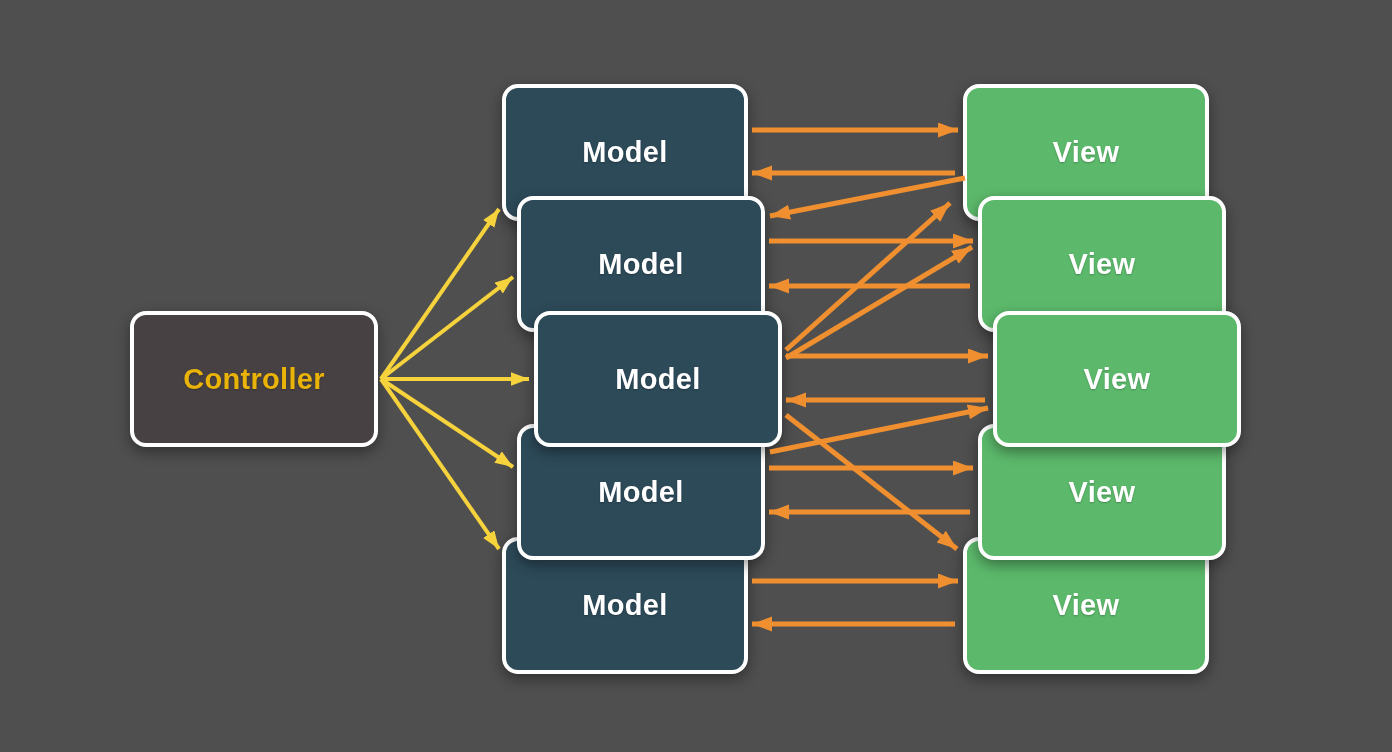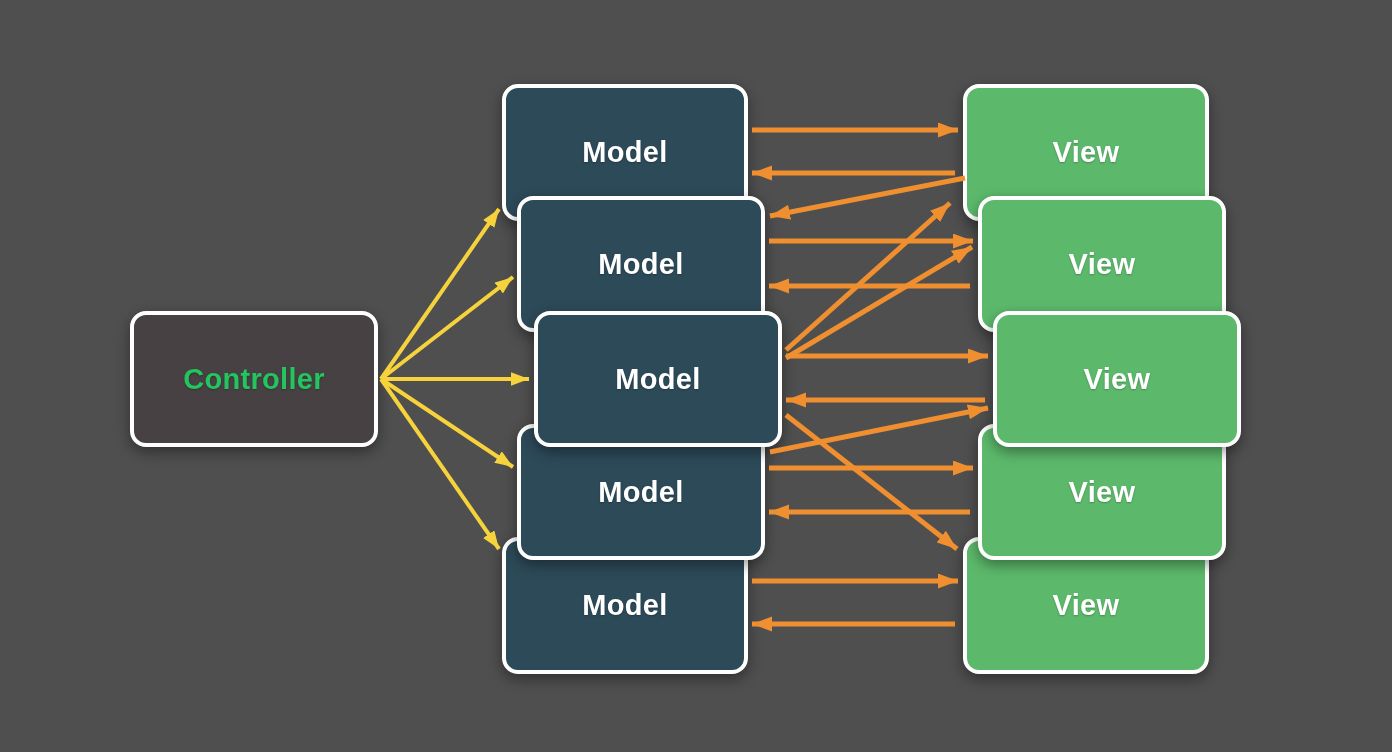--- a/index.html
+++ b/index.html
@@ -75,21 +75,21 @@
         <line x1="770" y1="452" x2="988" y2="408" stroke="#ef8f2f" stroke-width="5" marker-end="url(#arrowhead-orange)"></line>
         <line x1="786" y1="415" x2="957" y2="549" stroke="#ef8f2f" stroke-width="5" marker-end="url(#arrowhead-orange)"></line>
         <line x1="769" y1="468" x2="973" y2="468" stroke="#ef8f2f" stroke-width="5" marker-end="url(#arrowhead-orange)"></line>
         <line x1="970" y1="512" x2="769" y2="512" stroke="#ef8f2f" stroke-width="5" marker-end="url(#arrowhead-orange)"></line>
         <line x1="752" y1="581" x2="958" y2="581" stroke="#ef8f2f" stroke-width="5" marker-end="url(#arrowhead-orange)"></line>
         <line x1="955" y1="624" x2="752" y2="624" stroke="#ef8f2f" stroke-width="5" marker-end="url(#arrowhead-orange)"></line>
       </g>
   </svg>
 
   <div class="node" style="left: 130px; top: 311px; width: 248px; height: 136px; z-index: 10; background: rgb(71, 65, 68); border-color: rgb(255, 255, 255);">
-    <span class="label" style="color: #22c55e;">Controller</span>
+    <span class="label" style="color: #eab308;">Controller</span>
   </div>
 
   <div class="node" style="left: 502px; top: 84px; width: 246px; height: 137px; z-index: 3; background: rgb(45, 74, 89); border-color: rgb(255, 255, 255);">
     <span class="label" style="color: rgb(255, 255, 255);">Model</span>
   </div>
   <div class="node" style="left: 517px; top: 196px; width: 248px; height: 136px; z-index: 4; background: rgb(45, 74, 89); border-color: rgb(255, 255, 255);">
     <span class="label" style="color: rgb(255, 255, 255);">Model</span>
   </div>
   <div class="node" style="left: 534px; top: 311px; width: 248px; height: 136px; z-index: 6; background: rgb(45, 74, 89); border-color: rgb(255, 255, 255);">
     <span class="label" style="color: rgb(255, 255, 255);">Model</span>

